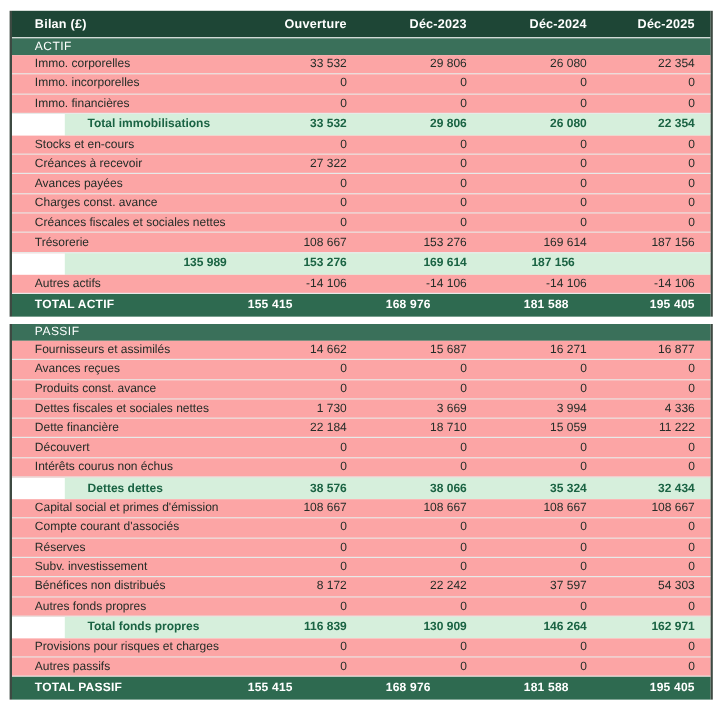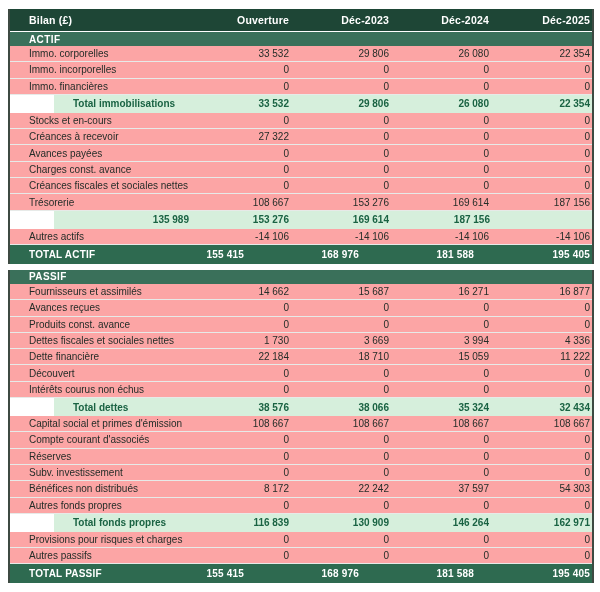--- a/index.html
+++ b/index.html
@@ -15,25 +15,25 @@
   *{box-sizing:border-box;margin:0;padding:0;}
   html,body{width:600px;height:592px;background:#ffffff;overflow:hidden;}
   body{font-family:"Liberation Sans","DejaVu Sans",sans-serif;}
   .bilan{position:absolute;left:8px;top:9px;width:586px;}
   .tbl-block{border-left:2px solid var(--table-border);border-right:2px solid var(--table-border);}
   .gap{height:6px;background:#ffffff;}
   .row{display:grid;grid-template-columns:1fr 100px 100px 100px 100px;align-items:center;}
   .cell{white-space:nowrap;overflow:hidden;}
   .cell.label{padding-left:19px;text-align:left;}
   .cell.num{text-align:right;padding-right:3px;}
-  .cell.num:last-child{padding-right:2px;}
+  .cell.num:last-child{padding-right:13px;}
   .row.head{height:23px;background:var(--header-bg);color:#ffffff;font-weight:bold;
             font-size:10.5px;letter-spacing:.2px;border-bottom:1px solid #ffffff;}
   .row.section{display:flex;align-items:center;height:14px;background:var(--section-header-bg);
-               color:#ffffff;font-weight:bold;font-size:10px;letter-spacing:.4px;}
+               color:#ffffff;font-weight:normal;font-size:10px;letter-spacing:.4px;}
   .row.normal{height:16.3px;background:#fca5a5;color:var(--body-text);font-size:10px;
               border-bottom:1px solid var(--row-border);}
   .row.subtotal{height:18px;background:var(--subtotal-row-bg);color:var(--subtotal-text);
                 font-weight:bold;font-size:10px;margin-left:44px;}
   .row.total{height:19px;background:var(--total-row-bg);color:#ffffff;font-weight:bold;
              font-size:10px;letter-spacing:.2px;gap:15px;}
 </style>
 </head>
 <body>
 
@@ -188,21 +188,21 @@
         <div class="cell num">0</div>
       </div>
       <div class="row normal">
         <div class="cell label">Intérêts courus non échus</div>
         <div class="cell num">0</div>
         <div class="cell num">0</div>
         <div class="cell num">0</div>
         <div class="cell num">0</div>
       </div>
       <div class="row subtotal">
-        <div class="cell label">Total dettes</div>
+        <div class="cell label">Dettes dettes</div>
         <div class="cell num">38 576</div>
         <div class="cell num">38 066</div>
         <div class="cell num">35 324</div>
         <div class="cell num">32 434</div>
       </div>
       <div class="row normal">
         <div class="cell label">Capital social et primes d'émission</div>
         <div class="cell num">108 667</div>
         <div class="cell num">108 667</div>
         <div class="cell num">108 667</div>

